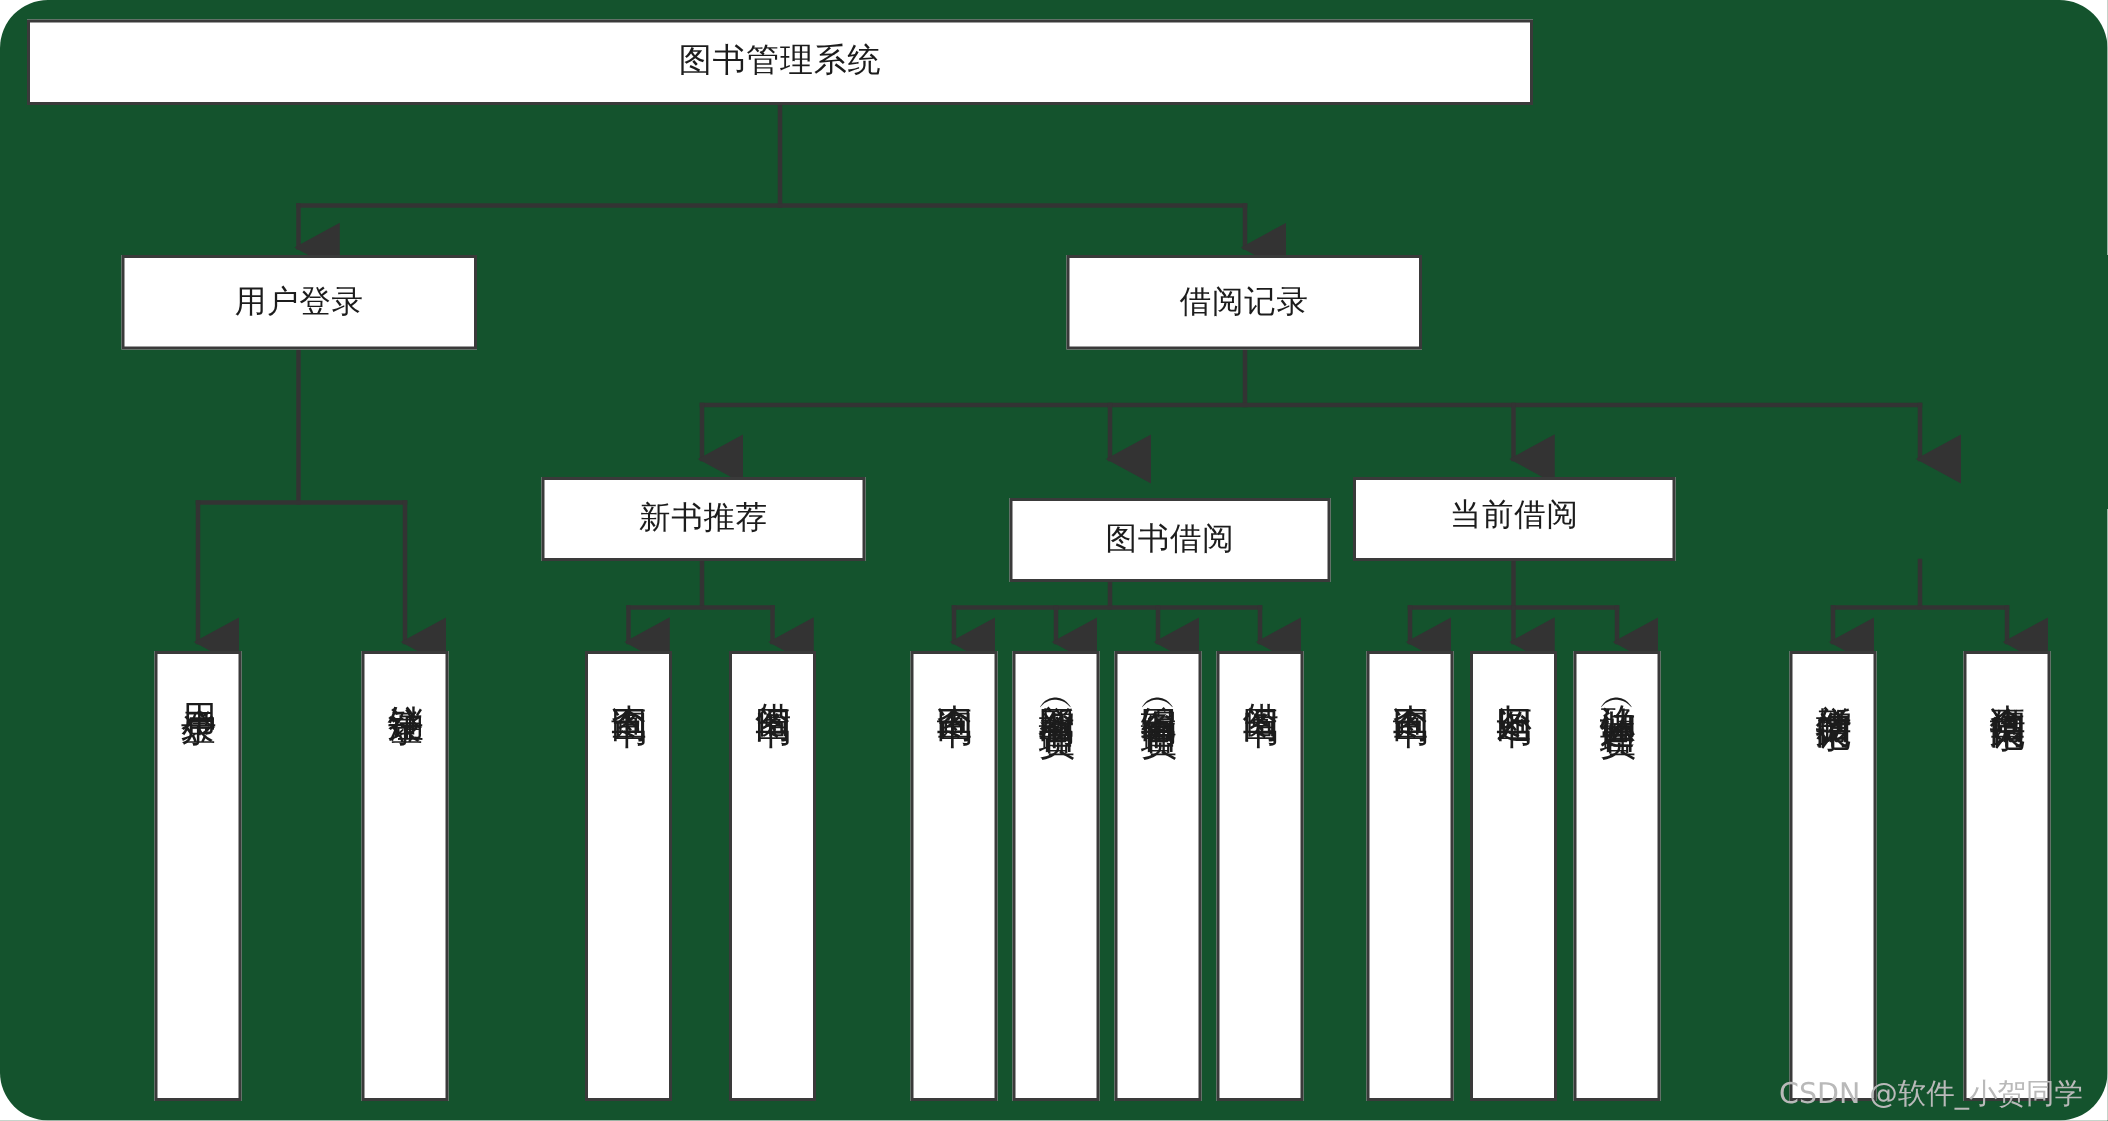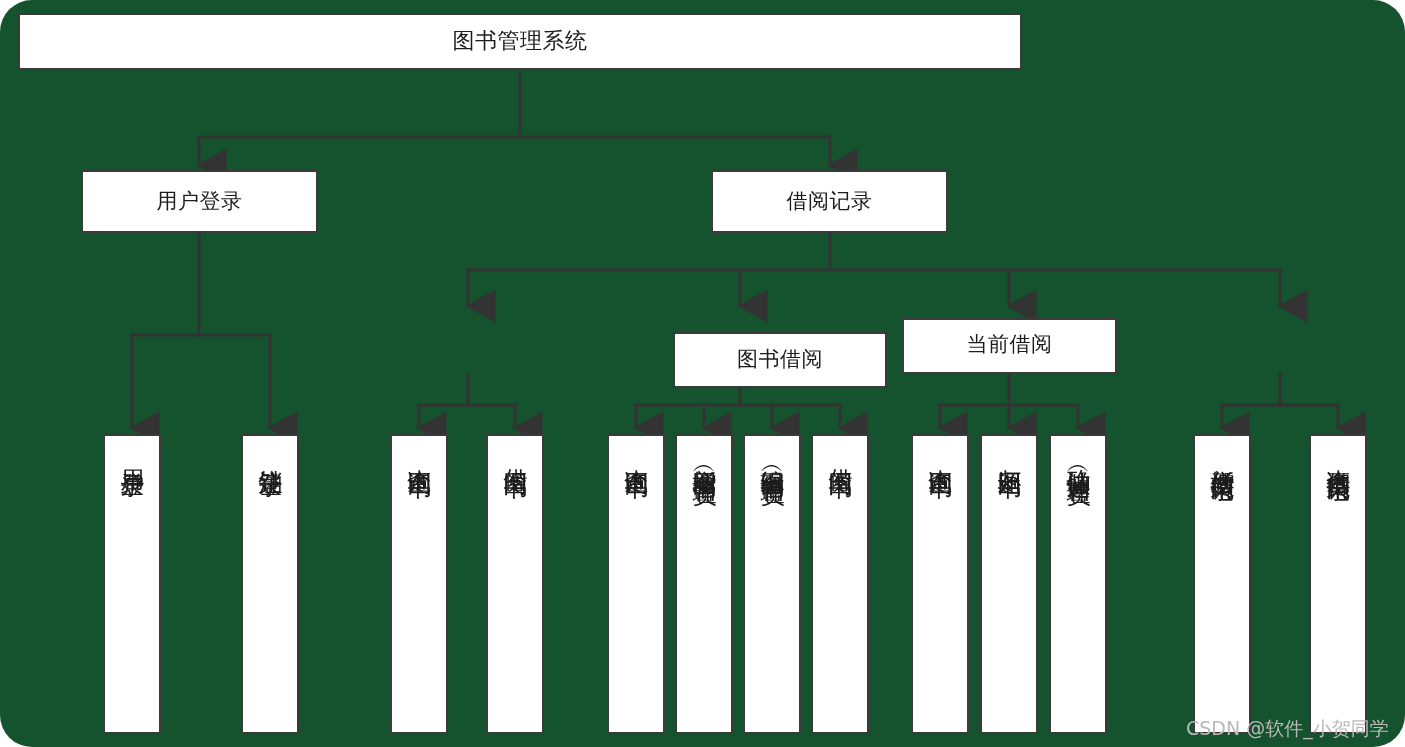--- a/index.html
+++ b/index.html
@@ -142,20 +142,23 @@
     <span class="node-label">图书管理系统</span>
   </div>
 
   <div class="node h" style="left:81px; top:170px; width:237px; height:63px;">
     <span class="node-label">用户登录</span>
   </div>
   <div class="node h" style="left:711px; top:170px; width:237px; height:63px;">
     <span class="node-label">借阅记录</span>
   </div>
 
+  <div class="node h" style="left:361px; top:318px; width:216px; height:56px;">
+    <span class="node-label">新书推荐</span>
+  </div>
   <div class="node h" style="left:633px; top:332px; width:214px; height:56px;margin-left:40px;">
     <span class="node-label">图书借阅</span>
   </div>
   <div class="node h" style="left:902px; top:318px; width:215px; height:56px;font-family:Liberation Mono, monospace;">
     <span class="node-label">当前借阅</span>
   </div>
 
   <div class="node v" style="left:103px; top:434px; width:58px; height:300px;">
     <span class="node-label">用户登录</span>
   </div>

